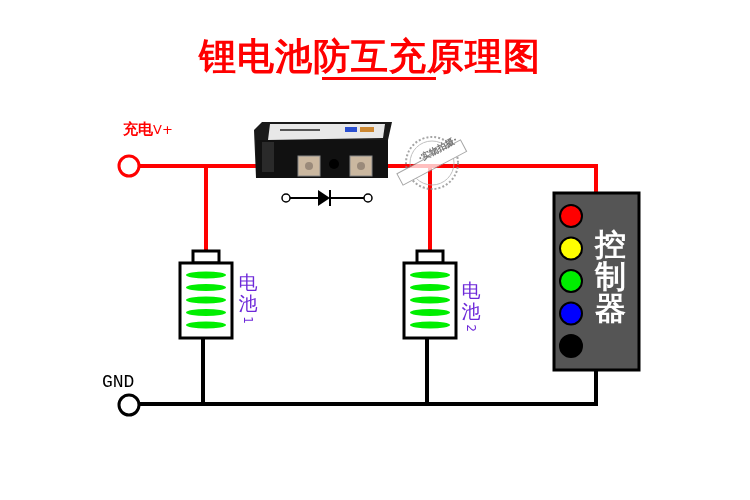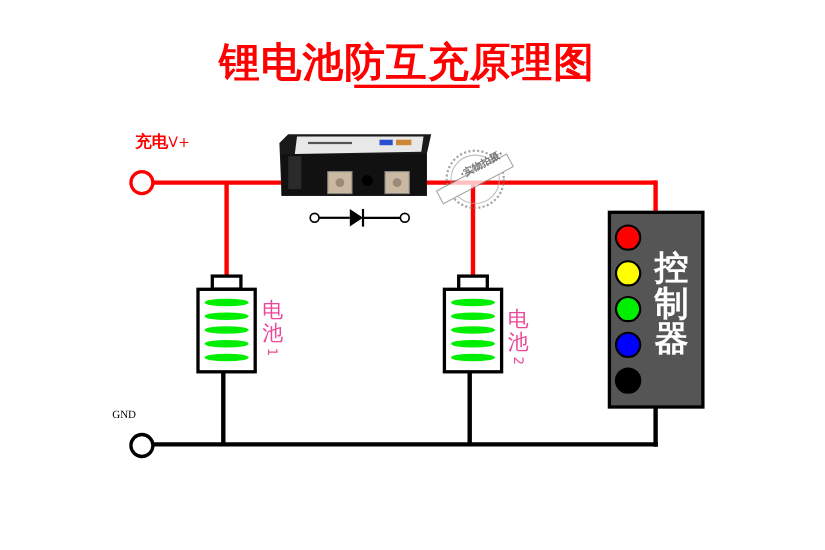--- a/index.html
+++ b/index.html
@@ -1,22 +1,22 @@
 <!DOCTYPE html>
 <html><head>
   <meta charset="utf-8">
   <style>
     html, body { margin: 0; padding: 0; background: #ffffff; }
     body { width: 750px; height: 500px; position: relative; overflow: hidden; font-family: "DejaVu Sans", sans-serif; }
     .title { position: absolute; left: 0; top: 32px; width: 740px; text-align: center; font-size: 37px; font-weight: bold; color: #ff0000; letter-spacing: 1px; }
     .title-underline { position: absolute; left: 322px; top: 77px; width: 114px; height: 3px; background: #ff0000; }
     .lbl-charge { position: absolute; left: 85px; top: 120px; font-size: 15px; font-weight: bold; color: #ff0000; margin-left: 38px; }
     .lbl-charge .v { font-weight: normal; font-size: 13px; }
-    .lbl-gnd { position: absolute; left: 102px; top: 372px; font-size: 10px; color: #000; font-family: Liberation Serif, serif; }
-    .bat-label { position: absolute; font-size: 19px; color: #ec4899; width: 20px; line-height: 21px; text-align: center; }
+    .lbl-gnd { position: absolute; left: 102px; top: 372px; font-size: 18px; color: #000; font-family: Liberation Mono, monospace; }
+    .bat-label { position: absolute; font-size: 19px; color: #6d28d9; width: 20px; line-height: 21px; text-align: center; }
     .bat-label .n { display: block; font-size: 12px; transform: rotate(90deg); line-height: 12px; }
     .ctrl-label { position: absolute; left: 595px; top: 228px; width: 36px; font-size: 31px; font-weight: bold; color: #ffffff; line-height: 32px; text-align: left; }
     svg { position: absolute; left: 0; top: 0; }
     .stamp-text { position: absolute; left: 398px; top: 143px; width: 80px; text-align: center; font-size: 9px; color: #777; transform: rotate(-28deg); font-weight: bold; }
   </style>
 </head>
 <body>
 
 <div class="title">锂电池防互充原理图</div>
 <div class="title-underline"></div>

